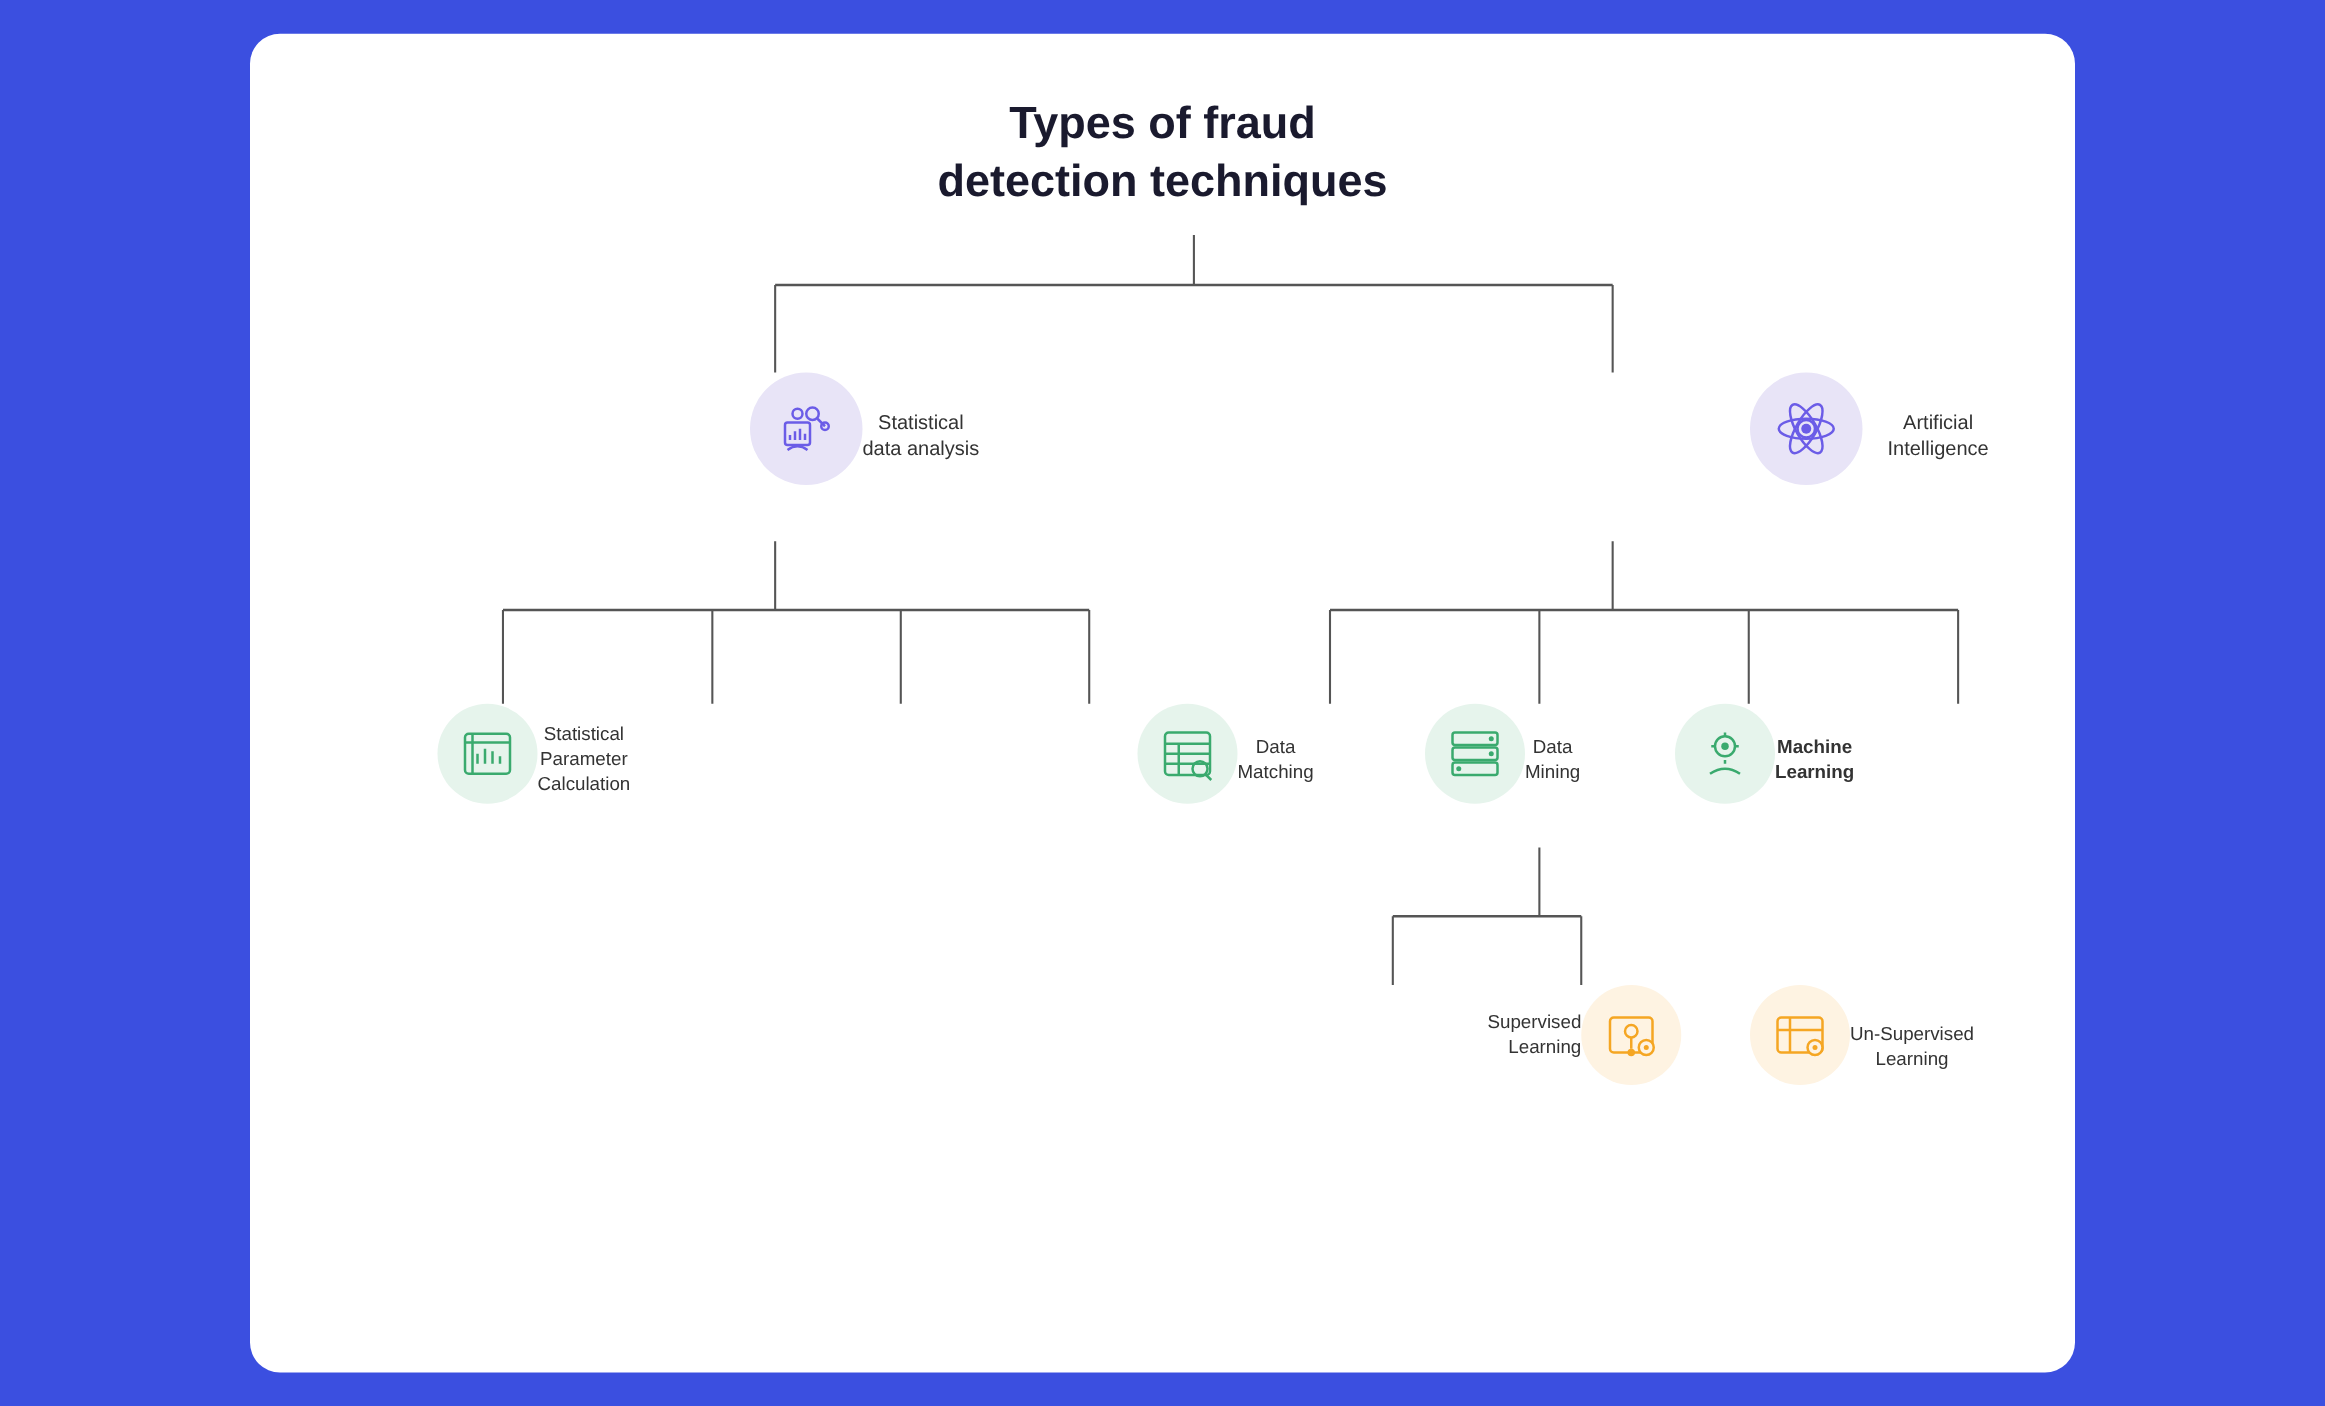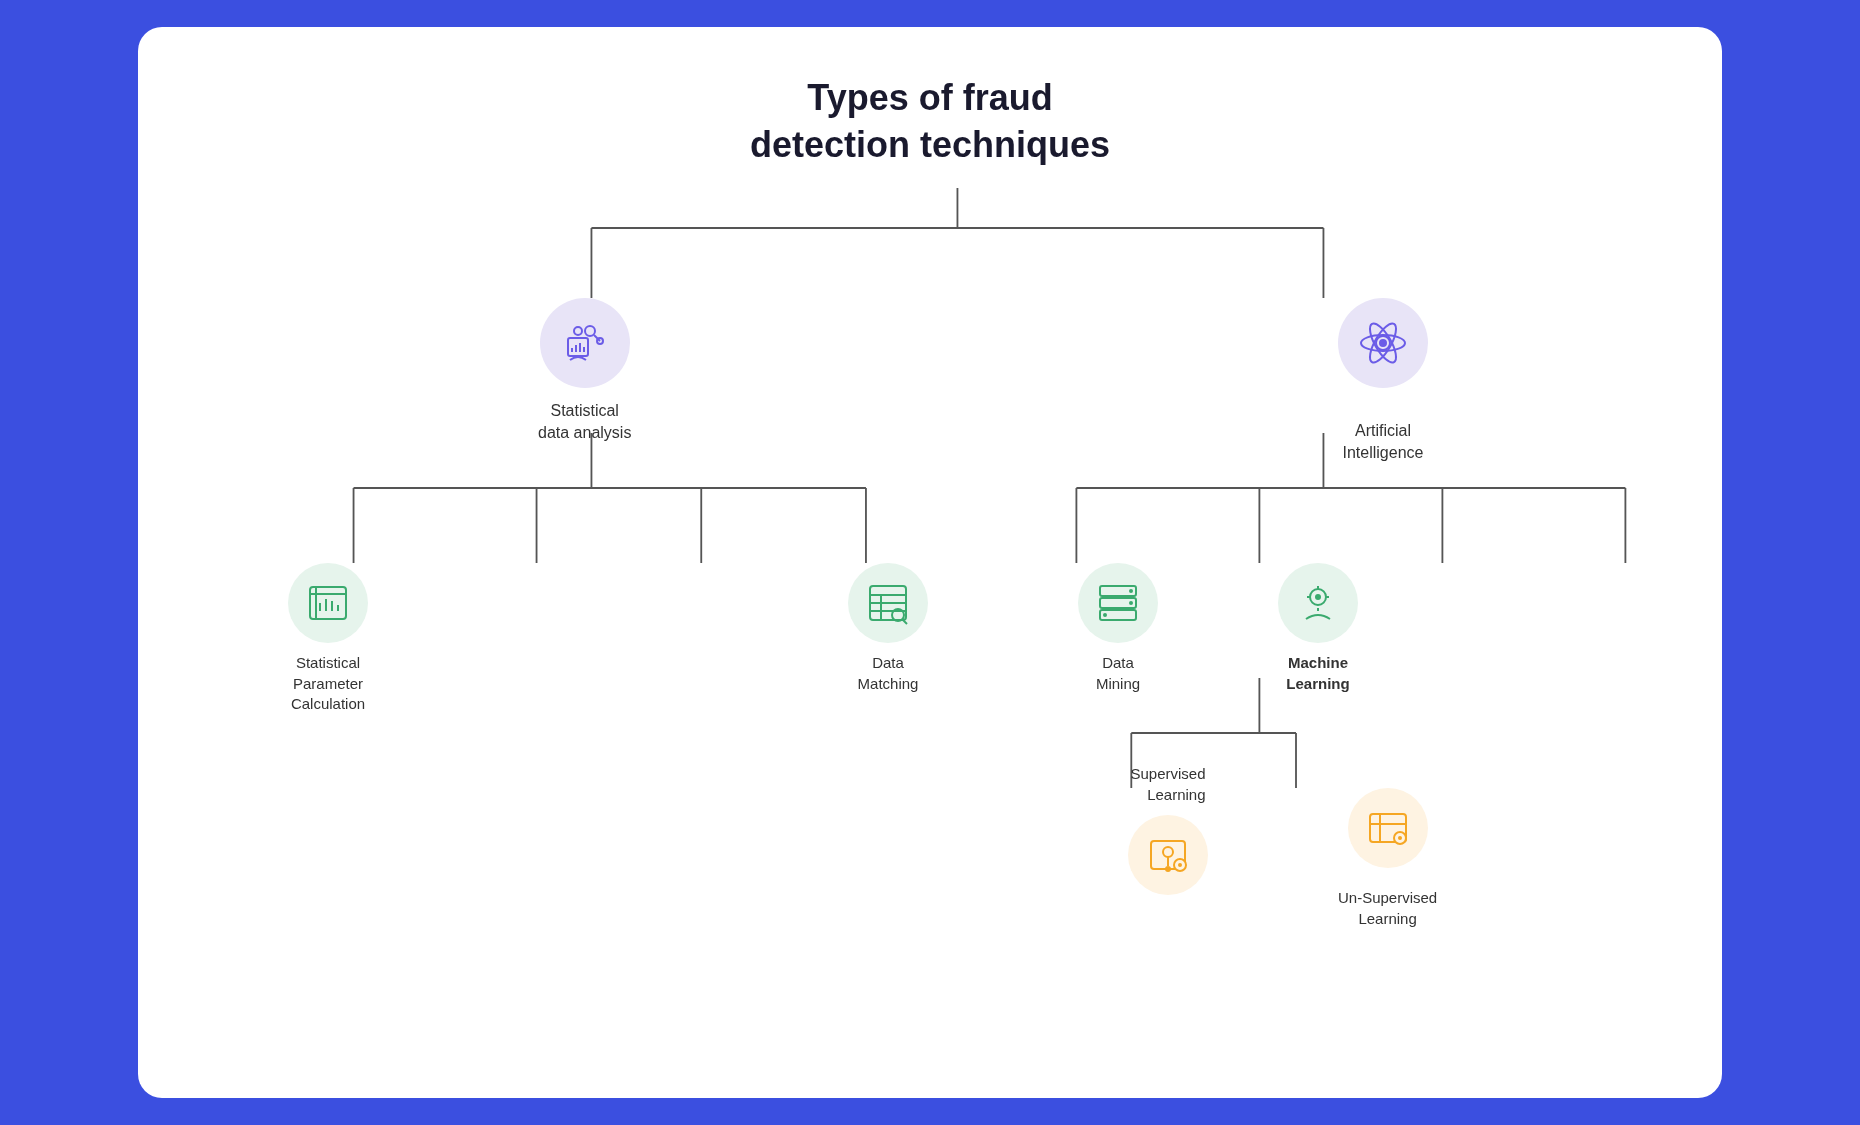--- a/index.html
+++ b/index.html
@@ -8,21 +8,21 @@
       display: flex;
       align-items: center;
       justify-content: center;
       min-height: 1125px;
       width: 1860px;
       font-family: 'Segoe UI', Arial, sans-serif;
     }
     .card {
       background: #fff;
       border-radius: 24px;
-      width: 1584px;
+      width: 1460px;
       min-height: 1020px;
       padding: 48px 60px 60px 60px;
       position: relative;
       overflow: visible;
     }
     .main-title {
       text-align: center;
       font-size: 36px;
       font-weight: 700;
       color: #1a1a2e;
@@ -82,21 +82,20 @@
     
     .tree-wrapper {
       position: relative;
       width: 100%;
       height: 860px;
       margin-top: 0;
     }
     .abs-node {
       position: absolute;
       display: flex;
-      flex-direction: column;
       align-items: center;
       text-align: center;
       justify-content: center;
     }
   </style>
 </head>
 <body>
 
 <div class="card">
   <h1 class="main-title">
@@ -229,21 +228,21 @@
           <line x1="14" y1="16" x2="11" y2="16" stroke="#3aaa6e" stroke-width="2"></line>
           <line x1="30" y1="16" x2="33" y2="16" stroke="#3aaa6e" stroke-width="2"></line>
           <path d="M10 38 Q22 30 34 38" fill="none" stroke="#3aaa6e" stroke-width="2"></path>
         </svg>
       </div>
       <div class="node-label">Machine<br>Learning</div>
     </div>
 
 
 
-    <div class="abs-node" style="left:930px; top:586px;">
+    <div class="abs-node" style="left:930px; top:610px;">
       <div class="node-label" style="margin-bottom:10px; text-align:right; max-width:140px;">Supervised<br>Learning</div>
       <div class="circle-orange-light">
         <svg width="44" height="44" viewBox="0 0 44 44">
           <rect x="5" y="8" width="34" height="28" rx="3" fill="none" stroke="#f5a623" stroke-width="2"></rect>
           <circle cx="22" cy="19" r="5" fill="none" stroke="#f5a623" stroke-width="2"></circle>
           <circle cx="22" cy="36" r="3" fill="#f5a623"></circle>
           <line x1="22" y1="24" x2="22" y2="33" stroke="#f5a623" stroke-width="2"></line>
 
           <circle cx="34" cy="32" r="6" fill="#fef3e2" stroke="#f5a623" stroke-width="2"></circle>
           <circle cx="34" cy="32" r="2" fill="#f5a623"></circle>

